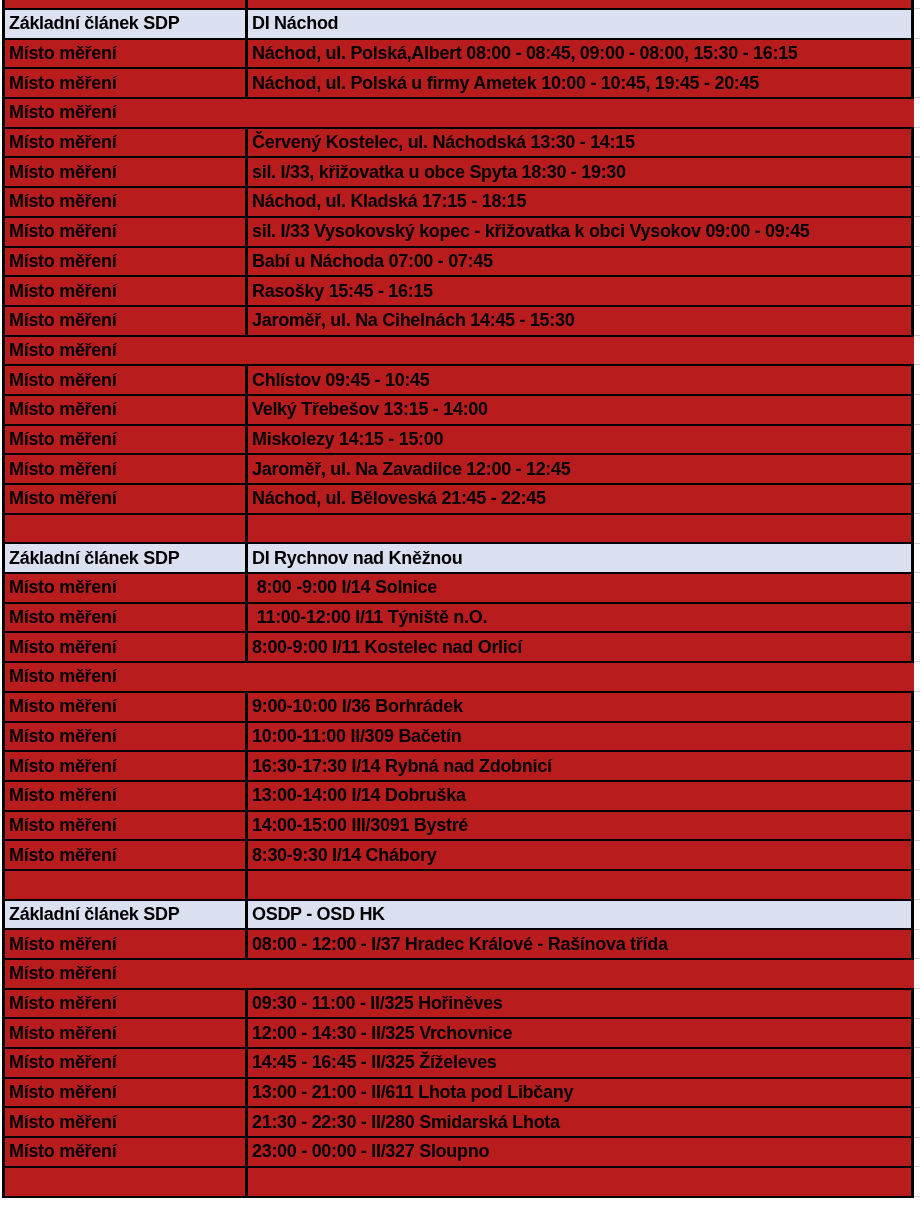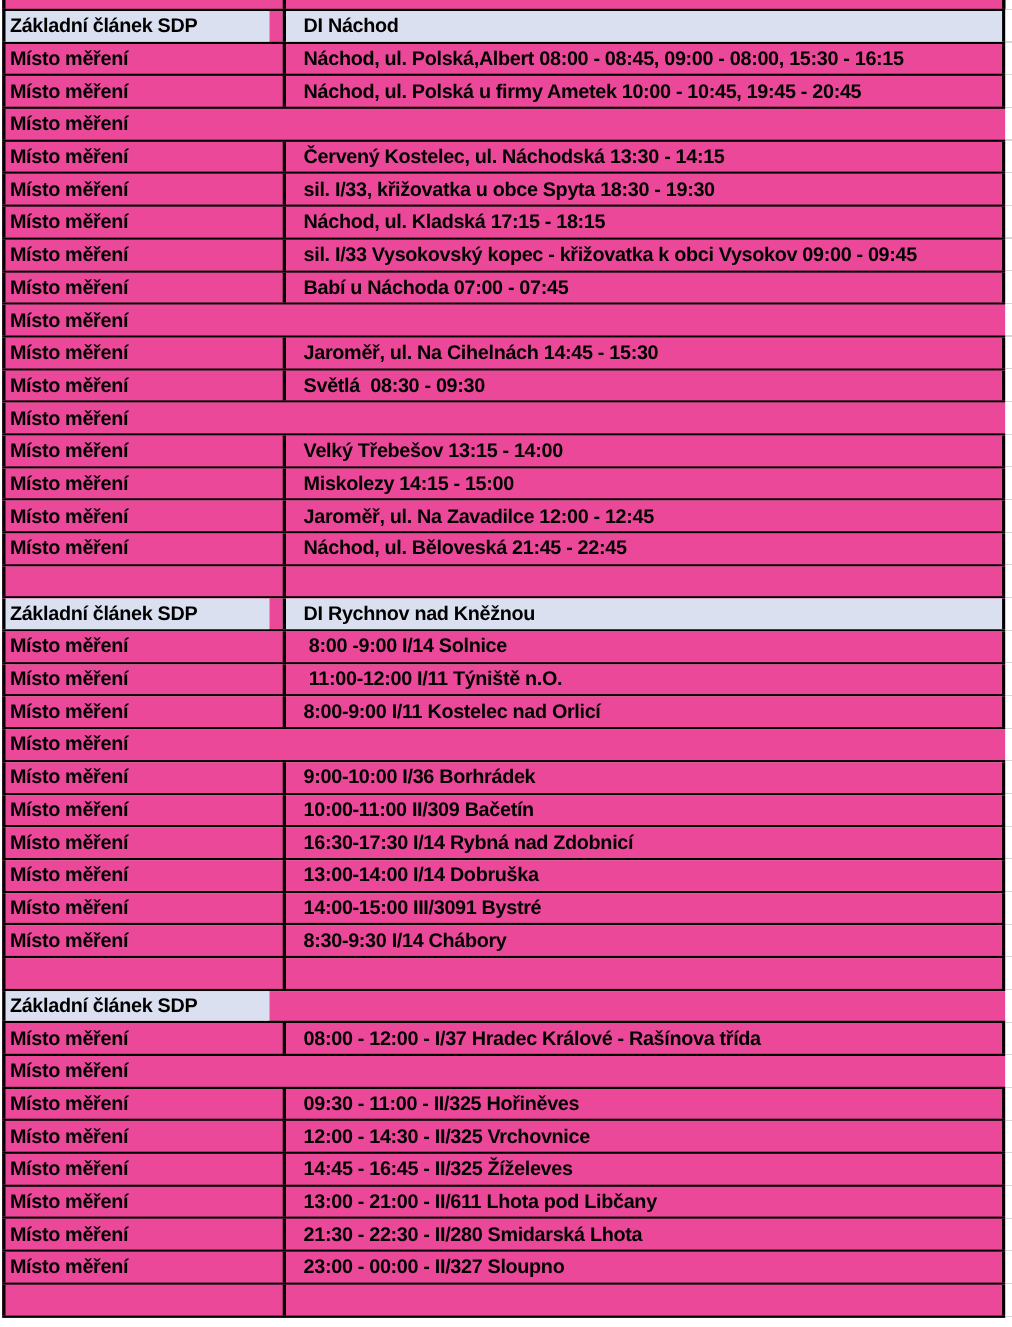--- a/index.html
+++ b/index.html
@@ -20,42 +20,41 @@
     color:#000000;
   }
   .tbl{
     position:absolute;left:2px;top:0;width:912px;
   }
   .row{
     display:flex;
     box-sizing:border-box;
     height:29.7px;
     border-bottom:2px solid var(--border);
-    background:#ec4899;
-    gap:12px;
+    background:#b91c1c;
   }
   .row.partial{height:10px;}
   .row.header .cell{background:var(--header-bg);}
   .cell{
     box-sizing:border-box;
     display:flex;
     align-items:center;
     white-space:pre;
     overflow:hidden;
   }
   .c1{
     width:243px;
     border-left:3px solid var(--border);
     padding-left:4px;
   }
   .c2{
     flex:1;
     border-left:3px solid var(--border);
     border-right:3px solid var(--border);
-    padding-left:16px;
+    padding-left:4px;
   }
   .gutter{
     position:absolute;
     left:914px;top:8px;width:6px;height:1192px;
     background:repeating-linear-gradient(
       to bottom,
       var(--gridline) 0px, var(--gridline) 1px,
       #ffffff 1px, #ffffff 29.7px
     );
   }
@@ -99,31 +98,32 @@
       <div class="row item">
     <div class="cell c1">Místo měření</div>
     <div class="cell c2">sil. I/33 Vysokovský kopec - křižovatka k obci Vysokov 09:00 - 09:45</div>
   </div>
       <div class="row item">
     <div class="cell c1">Místo měření</div>
     <div class="cell c2">Babí u Náchoda 07:00 - 07:45</div>
   </div>
       <div class="row item">
     <div class="cell c1">Místo měření</div>
+    <div class="cell c2">Rasošky 15:45 - 16:15</div>
   </div>
       <div class="row item">
     <div class="cell c1">Místo měření</div>
     <div class="cell c2">Jaroměř, ul. Na Cihelnách 14:45 - 15:30</div>
   </div>
       <div class="row item">
     <div class="cell c1">Místo měření</div>
-    <div class="cell c2">Světlá  08:30 - 09:30</div>
-  </div>
-      <div class="row item">
-    <div class="cell c1">Místo měření</div>
+  </div>
+      <div class="row item">
+    <div class="cell c1">Místo měření</div>
+    <div class="cell c2">Chlístov 09:45 - 10:45</div>
   </div>
       <div class="row item">
     <div class="cell c1">Místo měření</div>
     <div class="cell c2">Velký Třebešov 13:15 - 14:00</div>
   </div>
       <div class="row item">
     <div class="cell c1">Místo měření</div>
     <div class="cell c2">Miskolezy 14:15 - 15:00</div>
   </div>
       <div class="row item">
@@ -180,20 +180,21 @@
       <div class="row item">
     <div class="cell c1">Místo měření</div>
     <div class="cell c2">8:30-9:30 I/14 Chábory</div>
   </div>
       <div class="row empty">
     <div class="cell c1"></div>
     <div class="cell c2"></div>
   </div>
       <div class="row header">
     <div class="cell c1">Základní článek SDP</div>
+    <div class="cell c2">OSDP - OSD HK</div>
   </div>
       <div class="row item">
     <div class="cell c1">Místo měření</div>
     <div class="cell c2">08:00 - 12:00 - I/37 Hradec Králové - Rašínova třída</div>
   </div>
       <div class="row item">
     <div class="cell c1">Místo měření</div>
   </div>
       <div class="row item">
     <div class="cell c1">Místo měření</div>

